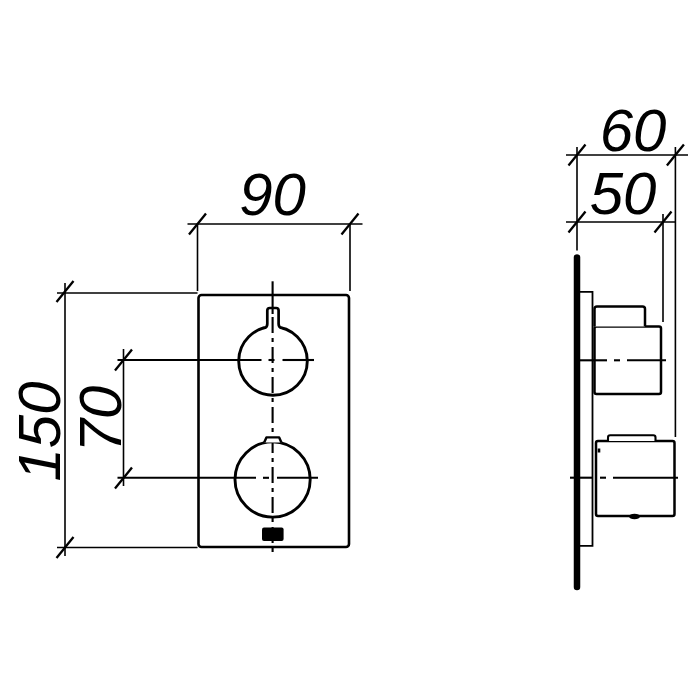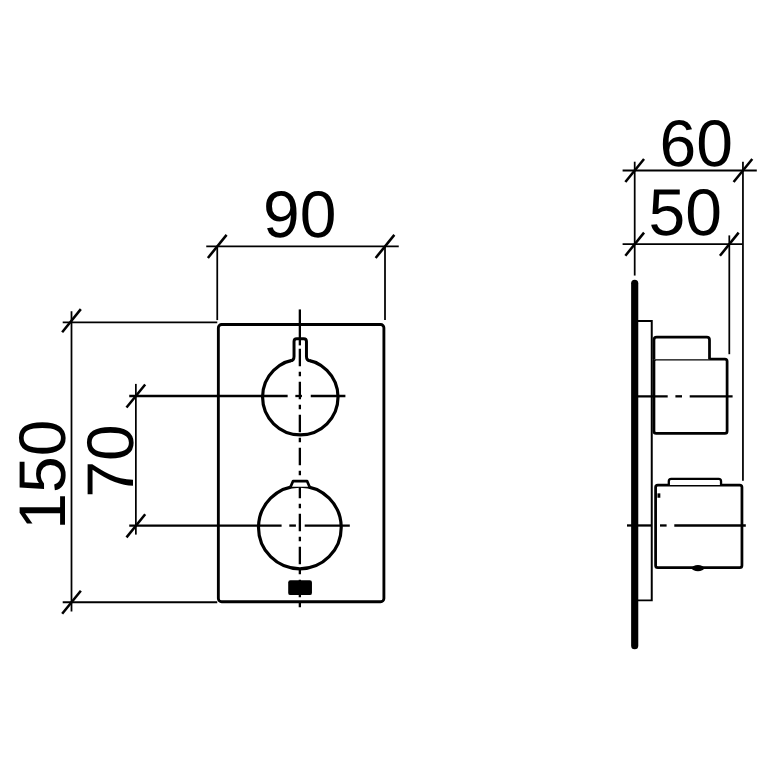--- a/index.html
+++ b/index.html
@@ -1,16 +1,16 @@
 <!DOCTYPE html>
 <html><head>
 <meta charset="utf-8">
 <style>
   html,body{margin:0;padding:0;background:#ffffff;}
-  .page{width:700px;height:700px;position:relative;background:#5eead4;}
+  .page{width:700px;height:700px;position:relative;background:#5eead4;font-style:italic;}
   text{font-family:"Liberation Sans",sans-serif;fill:#000;}
 </style>
 </head>
 <body>
 <div class="page">
 <svg width="700" height="700" viewBox="0 0 700 700" xmlns="http://www.w3.org/2000/svg">
 
   <rect x="0" y="0" width="700" height="700" fill="#ffffff"></rect>
 
   <rect x="198.5" y="295" width="150.5" height="252" rx="3" fill="none" stroke="#000" stroke-width="2.6"></rect>

